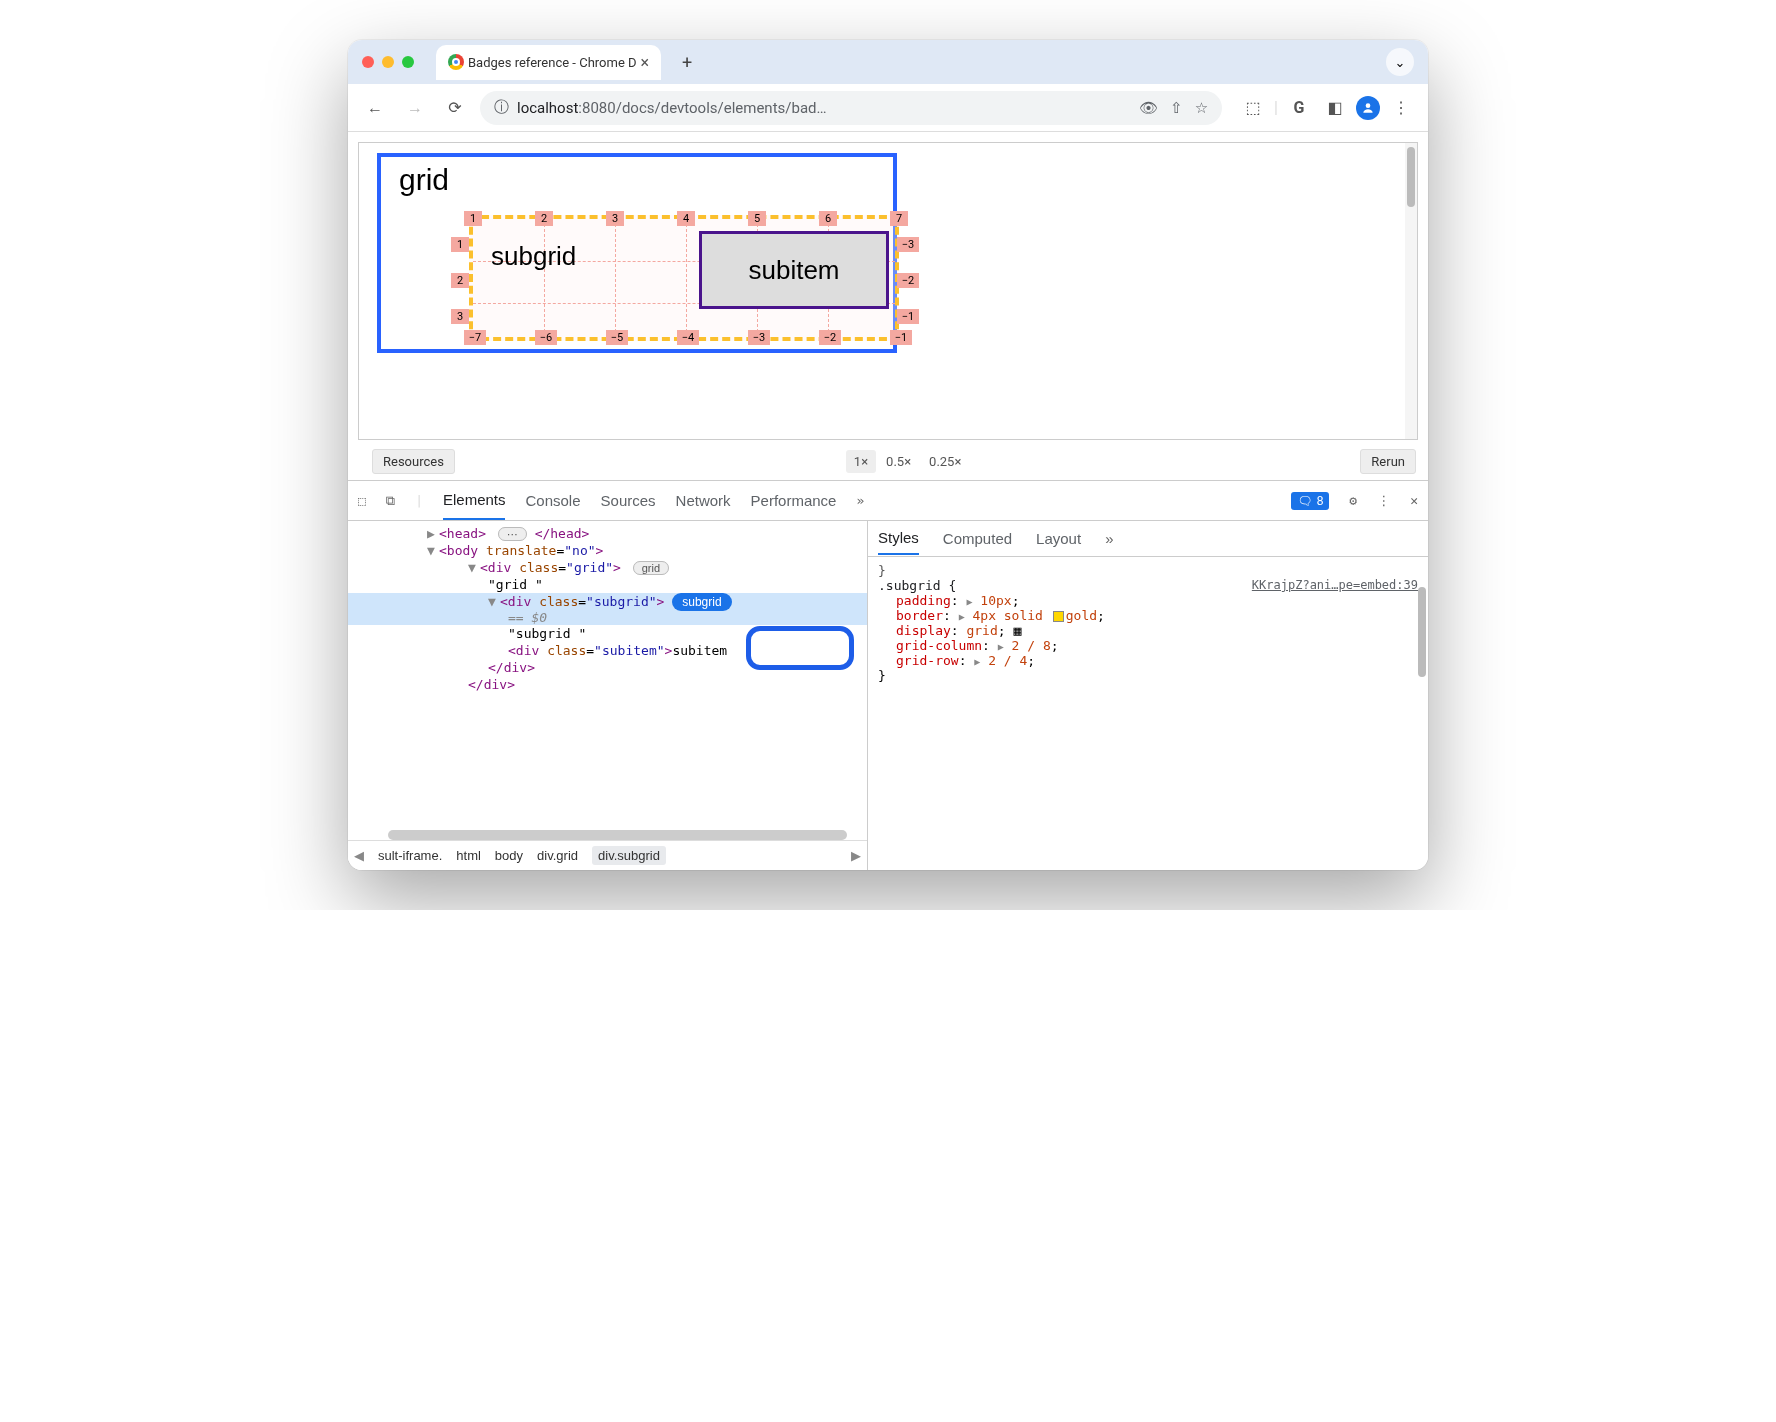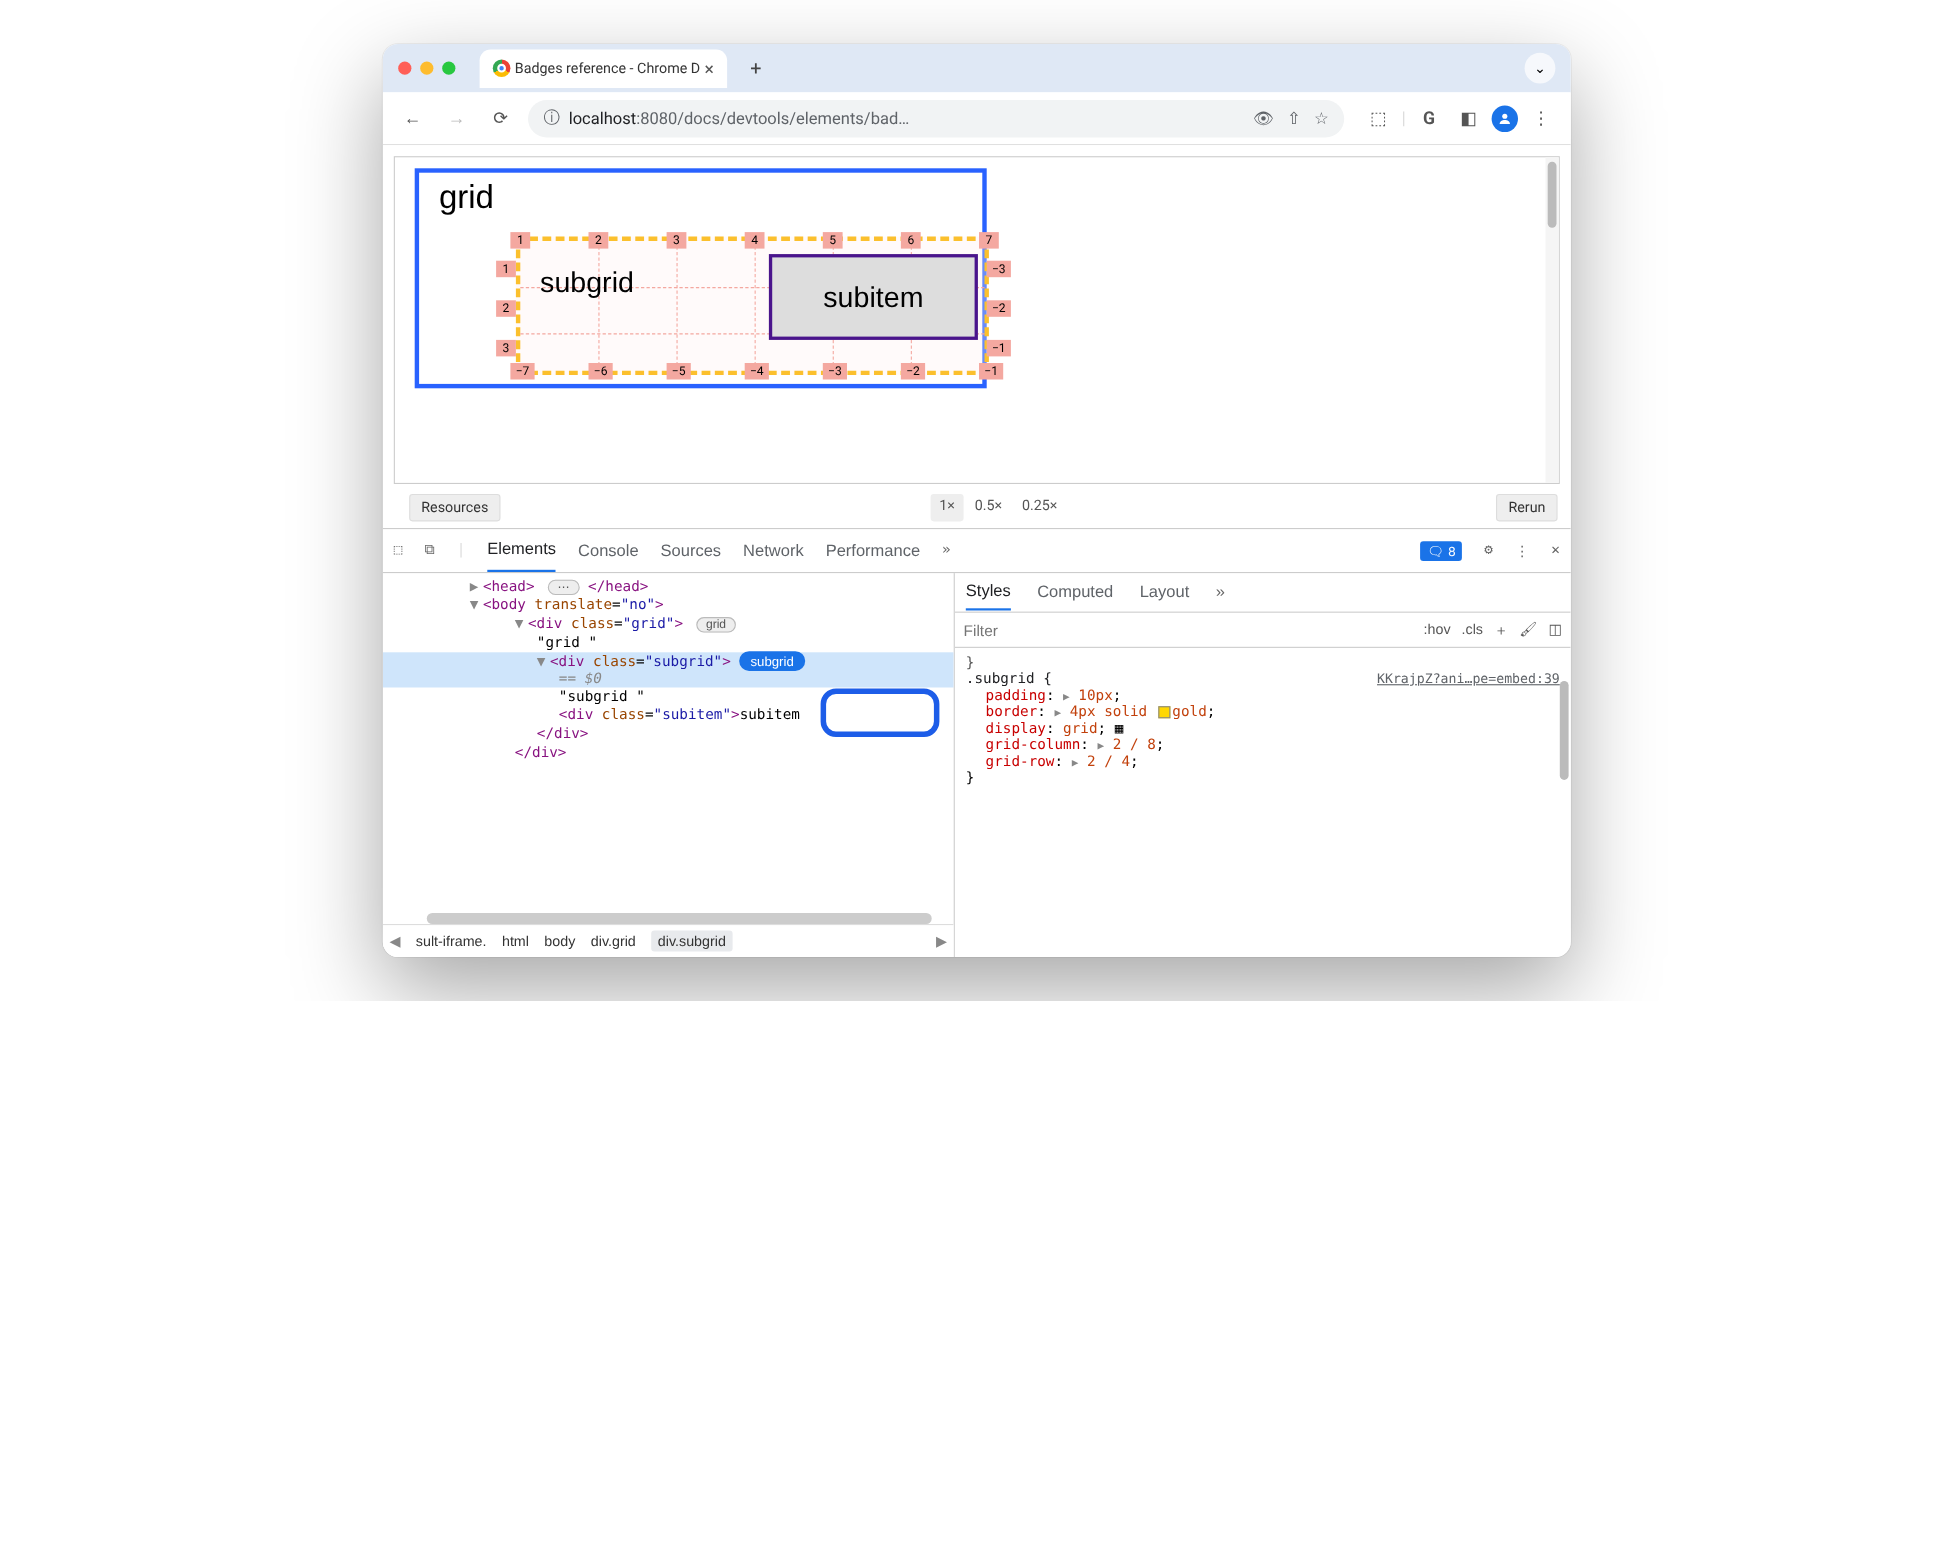--- a/index.html
+++ b/index.html
@@ -24,21 +24,21 @@
 .canvas { position:absolute; inset:10px 10px 40px 10px; border:1px solid #ccc; background:#fff; }
 .gridbox { position:absolute; left:18px; top:10px; width:520px; height:200px; border:4px solid #2962ff; }
 .gridlabel { font-size:30px; font-family:Arial,sans-serif; position:absolute; top:6px; left:18px; }
 .subgridbox { position:absolute; left:88px; top:58px; width:430px; height:126px; border:4px dashed #fbc02d; background:rgba(255,240,240,.3); }
 .subgridlabel { position:absolute; top:22px; left:18px; font-size:26px; font-family:Arial,sans-serif; }
 .subitembox { position:absolute; right:6px; top:12px; width:190px; height:78px; border:3px solid #4a148c; background:#ddd; display:flex; align-items:center; justify-content:center; font-size:26px; font-family:Arial,sans-serif; }
 .tick { position:absolute; width:18px; height:15px; background:#f4a8a0; display:flex; align-items:center; justify-content:center; font-size:11px; color:#000; }
 .dashlines { position:absolute; inset:0; pointer-events:none; }
 .dashv { position:absolute; top:0; bottom:0; border-left:1px dashed #f4a8a0; }
 .dashh { position:absolute; left:0; right:0; border-top:1px dashed #f4a8a0; }
-.bottombar { position:absolute; left:12px; right:12px; bottom:6px; display:flex; gap:8px;padding-left:12px; }
+.bottombar { position:absolute; left:12px; right:12px; bottom:6px; display:flex; align-items:center; gap:8px;padding-left:12px; }
 .bbtn { background:#eee; padding:4px 10px; border-radius:3px; font-size:13px; color:#333; cursor:pointer; border:1px solid #ddd; }
 .scales { margin-left:auto; display:flex; gap:2px; }
 .scale { padding:4px 8px; font-size:13px; color:#555; }
 .scale.on{background:#eee;border-radius:3px;}
 .scrollbar { position:absolute; right:0; top:0; bottom:0; width:12px; background:#f5f5f5; }
 .scrollthumb { position:absolute; right:2px; top:4px; width:8px; height:60px; background:#bbb; border-radius:4px; }
 
 .devtools { height:390px; border-top:1px solid #ccc; display:flex; flex-direction:column; background:#fff; font-family:Menlo,Consolas,monospace; font-size:13px; }
 .dt-tabs { height:40px; border-bottom:1px solid #ccc; display:flex; align-items:center; padding:0 10px; gap:20px; }
 .dt-icon { color:#666; cursor:pointer; }
@@ -232,30 +232,20 @@
         </div>
       </div>
 
       <div class="styles">
         <div class="st-tabs">
           <span class="st-tab on">Styles</span>
           <span class="st-tab">Computed</span>
           <span class="st-tab">Layout</span>
           <span class="dt-icon">»</span>
         </div>
-        <div class="st-filter">
-          <input placeholder="Filter" style="">
-          <div class="ftools">
-            <span class="ftool">:hov</span>
-            <span class="ftool">.cls</span>
-            <span class="ftool">＋</span>
-            <span class="ftool">🖌</span>
-            <span class="ftool">◫</span>
-          </div>
-        </div>
         <div class="st-body">
           <div style="color:#555">}</div>
           <div class="rule">
             <span class="srclink">KKrajpZ?ani…pe=embed:39</span>
             <span class="selector"><span>.subgrid</span> {</span>
             <div class="prop"><span class="pname">padding</span>: <span class="tri">▶</span> <span class="pval">10px</span>;</div>
             <div class="prop"><span class="pname">border</span>: <span class="tri">▶</span> <span class="pval">4px solid </span><span class="swatch"></span><span class="pval">gold</span>;</div>
             <div class="prop"><span class="pname">display</span>: <span class="pval">grid</span>; <span>▦</span></div>
             <div class="prop"><span class="pname">grid-column</span>: <span class="tri">▶</span> <span class="pval">2 / 8</span>;</div>
             <div class="prop"><span class="pname">grid-row</span>: <span class="tri">▶</span> <span class="pval">2 / 4</span>;</div>

